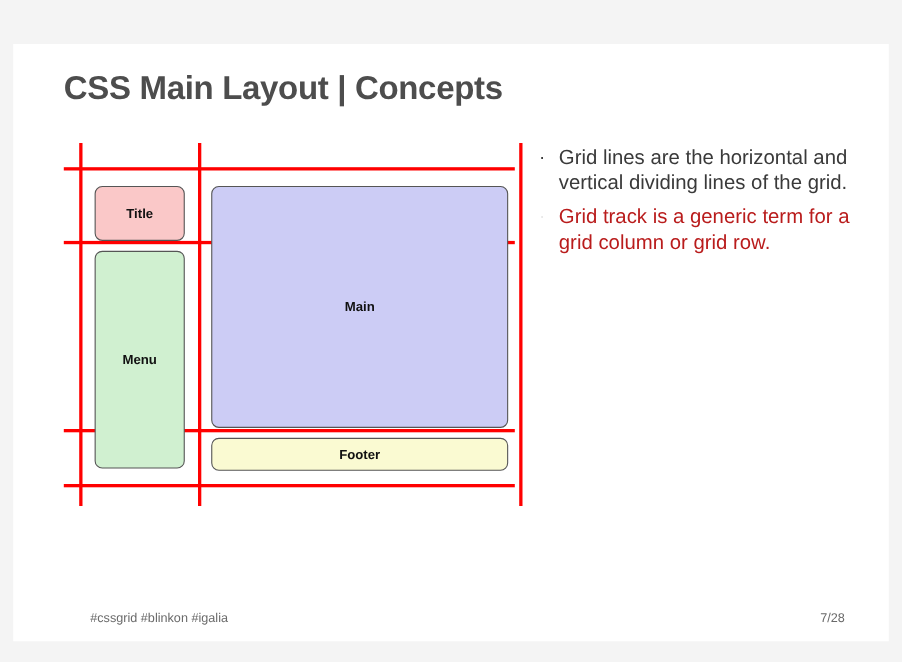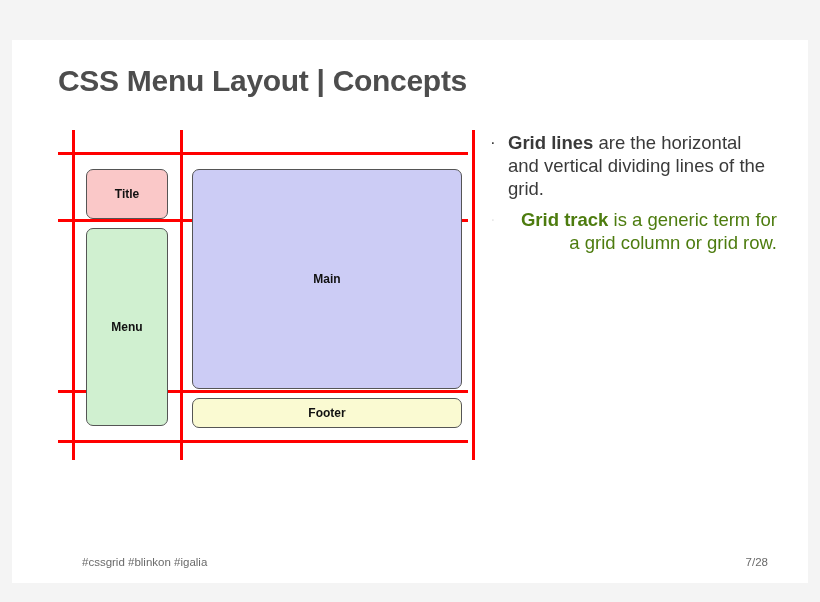--- a/index.html
+++ b/index.html
@@ -83,25 +83,25 @@
     font-size: 17px;
     line-height: 23px;
     text-align: left;
     padding-left: 3px;
   }
   .bullet-text {
     flex: 1 1 auto;
     font-size: 18.5px;
     line-height: 23px;
   }
-  .bullet-term { font-weight: bold; }
+  .bullet-term { font-weight: normal; }
   .active .bullet-dot { color: #3a3a3a; }
   .active .bullet-text { color: #3a3a3a; }
   .dim .bullet-dot { color: #e9e9e9; }
-  .dim .bullet-text { color: #4d7c0f; text-align: right; }
+  .dim .bullet-text { color: #b91c1c; }
 
   
   #slide-footer-left {
     position: absolute;
     left: 70px;
     bottom: 15px;
     font-size: 11.5px;
     color: #6a6a6a;
   }
   #slide-footer-right {
@@ -110,21 +110,21 @@
     bottom: 15px;
     font-size: 11.5px;
     color: #6a6a6a;
   }
 </style>
 </head>
 <body>
 
 <div id="slide">
 
-  <div id="slide-title">CSS Menu Layout | Concepts</div>
+  <div id="slide-title">CSS Main Layout | Concepts</div>
 
   <div id="diagram">
     <div id="gridlines-layer">
         <div class="gridline v" style="left: 14px; top: 0px; height: 330px; background: rgb(255, 0, 0);"></div>
         <div class="gridline v" style="left: 122px; top: 0px; height: 330px; background: rgb(255, 0, 0);"></div>
         <div class="gridline v" style="left: 414px; top: 0px; height: 330px; background: rgb(255, 0, 0);"></div>
         <div class="gridline h" style="top: 22px; left: 0px; width: 410px; background: rgb(255, 0, 0);"></div>
         <div class="gridline h" style="top: 89px; left: 0px; width: 410px; background: rgb(255, 0, 0);"></div>
         <div class="gridline h" style="top: 260px; left: 0px; width: 410px; background: rgb(255, 0, 0);"></div>
         <div class="gridline h" style="top: 310px; left: 0px; width: 410px; background: rgb(255, 0, 0);"></div>

